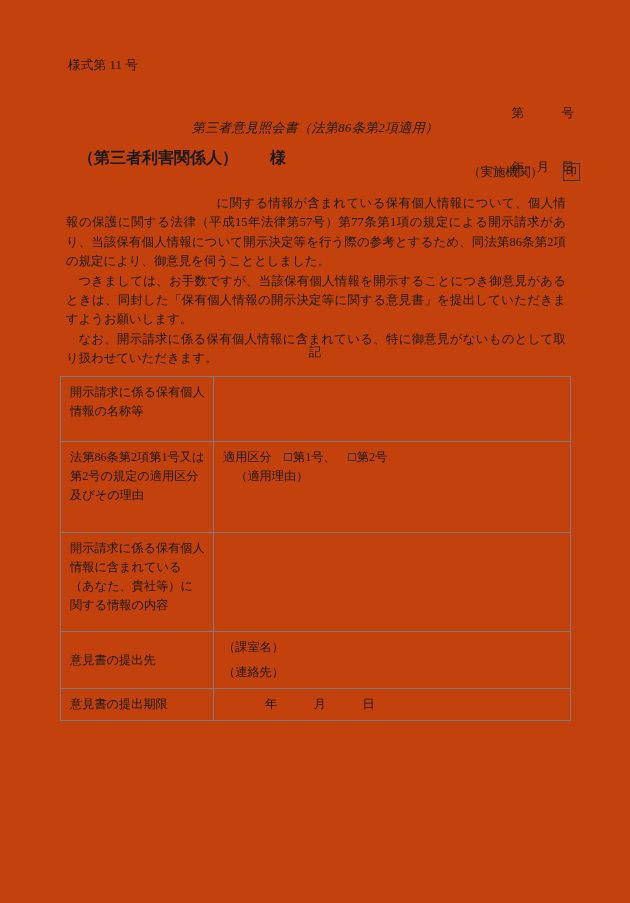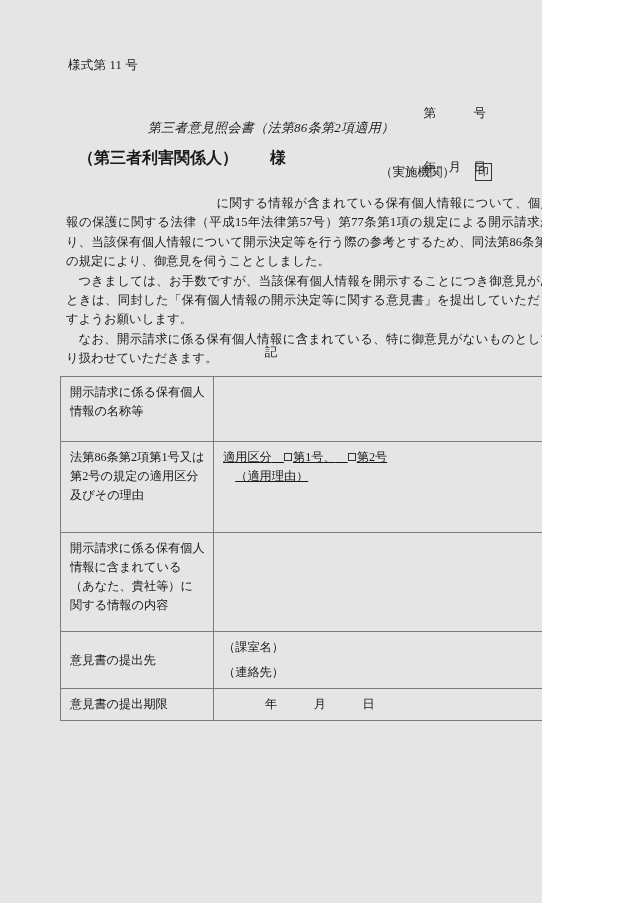--- a/index.html
+++ b/index.html
@@ -7,23 +7,23 @@
     padding: 0;
     background: #ffffff;
   }
   body {
     font-family: "Liberation Serif", "DejaVu Serif", serif;
     color: #1a1a1a;
     -webkit-font-smoothing: antialiased;
   }
   #page {
     position: relative;
-    width: 542px;
+    width: 630px;
     height: 903px;
-    background: #e5e5e5;
+    background: #c2410c;
     overflow: hidden;
     box-sizing: border-box;
   }
 
   
   .form-no {
     position: absolute;
     left: 68px;
     top: 57px;
     font-size: 12.5px;
@@ -209,21 +209,21 @@
         <td class="value" style="height:52px;">
           <span class="cell-text"></span>
         </td>
       </tr>
 
 
       <tr>
         <td class="label">
           <span class="cell-text">法第86条第2項第1号又は第2号の規定の適用区分及びその理由</span>
         </td>
-        <td class="value" style="height:78px;text-decoration:underline;">
+        <td class="value" style="height:78px;">
           <span class="cell-text nowrap"><span>適用区分</span>　<span class="cbox"></span><span>第1号、</span>　<span class="cbox"></span><span>第2号</span></span>
           <span class="cell-sub">（適用理由）</span>
         </td>
       </tr>
 
       <tr>
         <td class="label">
           <span class="cell-text">開示請求に係る保有個人情報に含まれている（あなた、貴社等）に関する情報の内容</span>
         </td>
         <td class="value" style="height:86px;">

